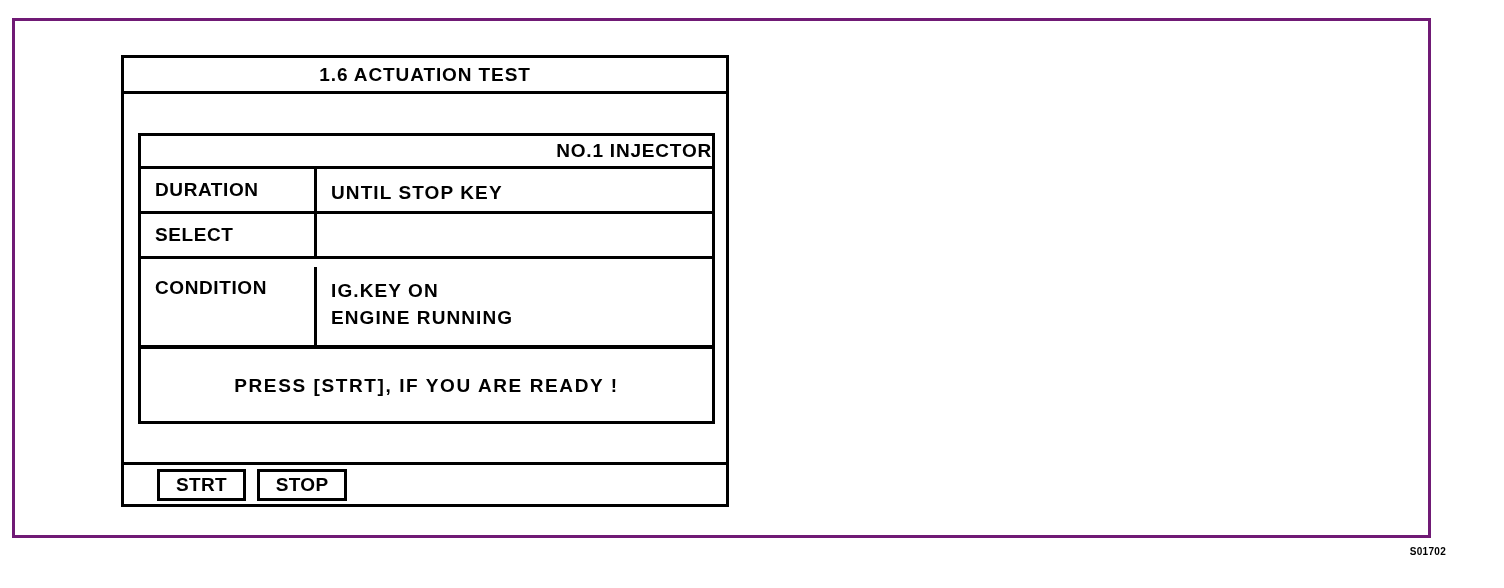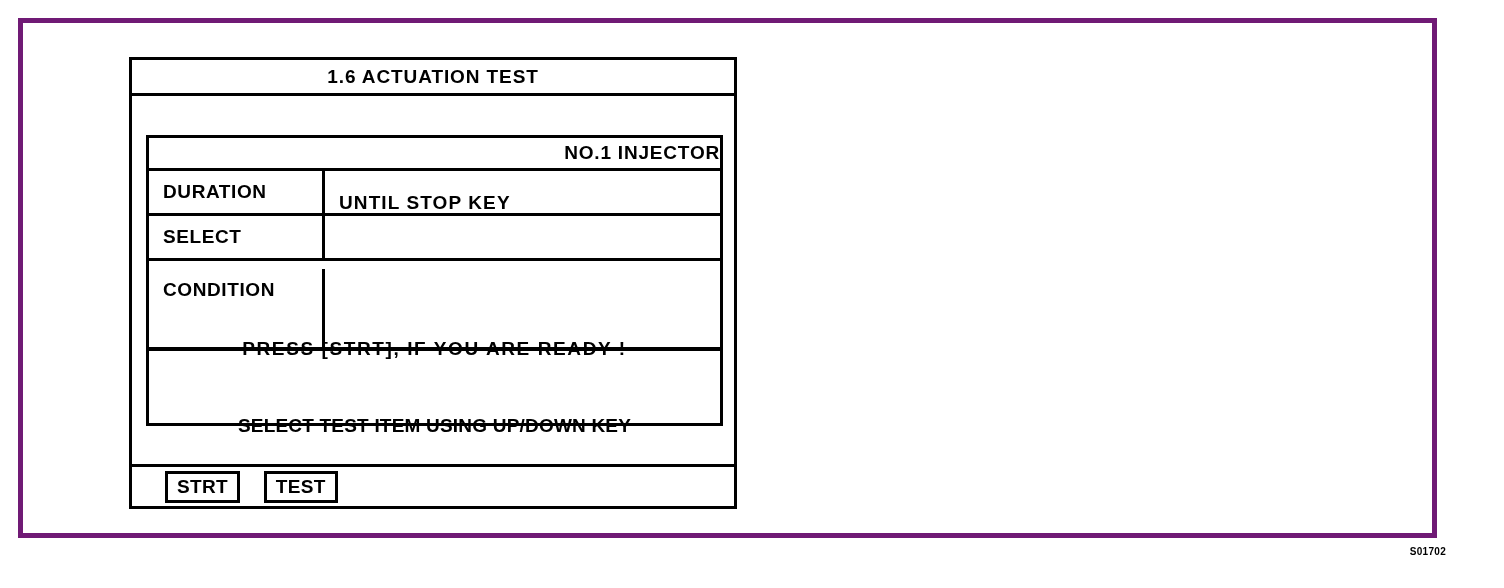--- a/index.html
+++ b/index.html
@@ -12,25 +12,25 @@
     height: 588px;
     position: relative;
     font-family: "Liberation Sans", sans-serif;
     color: #000000;
     overflow: hidden;
   }
 
   
   #figure-frame {
     position: absolute;
-    left: 18px;
+    left: 12px;
     top: 18px;
     width: 1419px;
     height: 520px;
-    border: 5px solid #701a75;
+    border: 3px solid #701a75;
     box-sizing: border-box;
     background: #fff;
   }
 
   
   #device-panel {
     position: absolute;
     left: 106px;
     top: 34px;          
     width: 608px;
@@ -111,21 +111,21 @@
   .tbl-label span {
     font-size: 19px;
     font-weight: bold;
     letter-spacing: 0.6px;
     white-space: nowrap;
   }
   .tbl-value {
     flex: 1;
     box-sizing: border-box;
     padding-left: 14px;
-    padding-top: 18px;
+    padding-top: 10px;
     padding-bottom: 10px;
   }
   .tbl-value .vline {
     font-size: 19px;
     font-weight: bold;
     letter-spacing: 1.1px;
     white-space: nowrap;
     line-height: 27px;
   }
   #row-duration .tbl-label,
@@ -179,22 +179,22 @@
     padding-left: 33px;
   }
   .softkey {
     box-sizing: border-box;
     border: 3px solid #000;
     background: #fff;
     height: 32px;
     display: flex;
     align-items: center;
     justify-content: center;
-    padding: 0 9px;
-    margin-right: 24px;
+    padding: 0 16px;
+    margin-right: 11px;
   }
   .softkey span {
     font-size: 19px;
     font-weight: bold;
     letter-spacing: 0.3px;
     white-space: nowrap;
     line-height: 19px;
   }
 
   
@@ -238,37 +238,40 @@
         <div class="tbl-row" id="row-method">
           <div class="tbl-label">
             <span>SELECT</span>
           </div>
         </div>
 
         <div class="tbl-row" id="row-condition">
           <div class="tbl-label">
             <span>CONDITION</span>
           </div>
+          <div class="tbl-value">
+            <div class="vline">IG.KEY  ON</div>
+            <div class="vline">ENGINE  RUNNING</div>
+          </div>
         </div>
 
       </div>
 
       <div id="message-box">
         <div class="msg-line line-1">PRESS [STRT],   IF  YOU  ARE  READY  !</div>
-        <div class="msg-line line-2">SELECT TEST ITEM USING UP/DOWN KEY</div>
       </div>
 
     </div>
 
     <div id="softkey-bar">
       <div class="softkey">
         <span>STRT</span>
       </div>
       <div class="softkey">
-        <span>TEST</span>
+        <span>STOP</span>
       </div>
     </div>
 
   </div>
 
 </div>
 
 <div id="figure-ref">S01702</div>
 
 </body></html>

